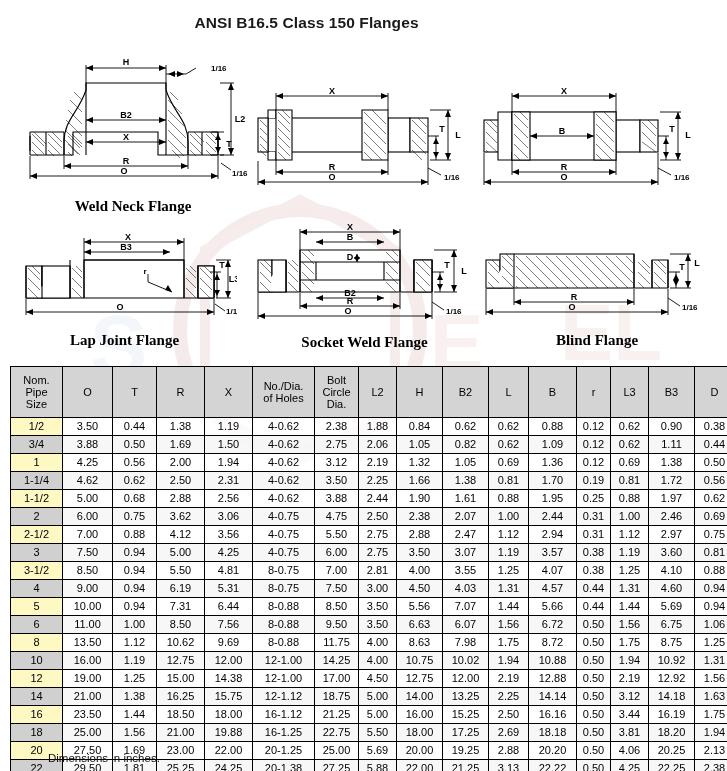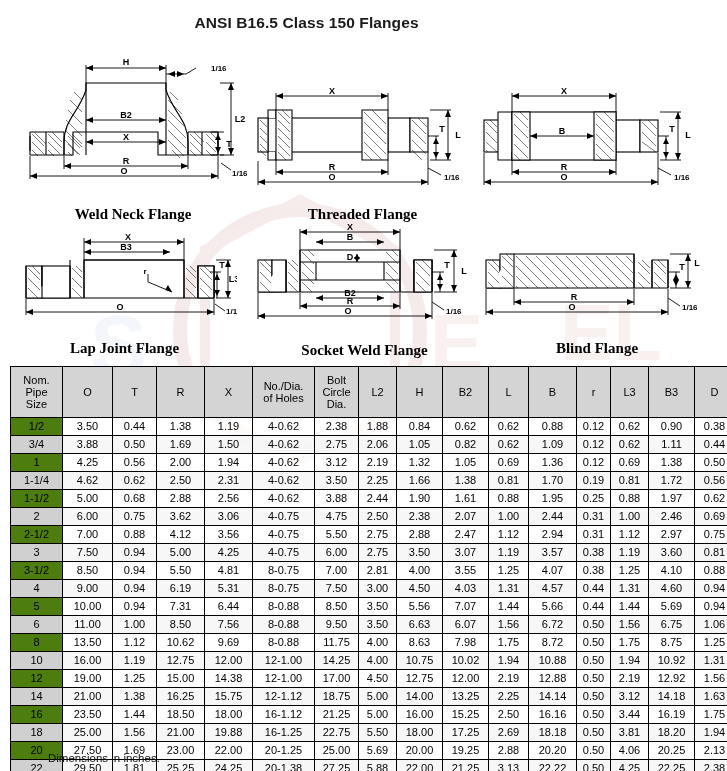--- a/index.html
+++ b/index.html
@@ -48,21 +48,21 @@
   .diagram {
     position: absolute;
   }
   .diagram svg { display: block; }
   .dgm-caption {
     text-align: center;
     font-family: "Liberation Serif", serif;
     font-weight: bold;
     font-size: 15px;
     color: #000;
-    margin-top: 16px;
+    margin-top: 8px;
   }
 
   
   #flange-table-wrap {
     position: absolute;
     left: 10px; top: 366px;
     width: 707px;
     z-index: 3;
   }
   table.flange {
@@ -83,21 +83,21 @@
     font-weight: normal;
     white-space: nowrap;
   }
   table.flange thead th {
     background: #d4d4d4;
     height: 50px;
     font-size: 11px;
     vertical-align: middle;
   }
   table.flange tbody td.sizecol {
-    background: #4d7c0f;
+    background: #fef9c3;
   }
   table.flange tbody tr:nth-child(even) td {
     background-color: rgba(244,244,244,0.75);
   }
   table.flange tbody tr:nth-child(even) td.sizecol {
     background: #d0d0d0;
   }
   .hdr-2line { line-height: 1.12; }
 
   #table-note {
@@ -262,21 +262,20 @@
       </g>
       <g font-family="Liberation Sans, sans-serif" font-size="9" font-weight="bold" fill="#000" text-anchor="middle">
         <text x="82" y="14">X</text>
         <text x="82" y="90">R</text>
         <text x="82" y="100">O</text>
         <text x="208" y="58">L</text>
         <text x="192" y="52">T</text>
         <text x="194" y="100" text-anchor="start" font-size="8">1/16</text>
       </g>
     </svg>
-    <div class="dgm-caption">Threaded Flange</div>
   </div>
 
   <div class="diagram" style="left:478px; top:34px; width:230px;">
     <svg width="230" height="110" viewBox="0 0 230 110" xmlns="http://www.w3.org/2000/svg">
       <g stroke="#000" fill="#fff" stroke-width="1.1">
         <rect x="6" y="40" width="14" height="32"></rect>
         <path d="M20,40 L20,32 L34,32 L34,40 M20,72 L20,80 L34,80 L34,72"></path>
         <rect x="34" y="32" width="104" height="48"></rect>
         <rect x="138" y="40" width="24" height="32"></rect>
         <rect x="162" y="40" width="18" height="32"></rect>

